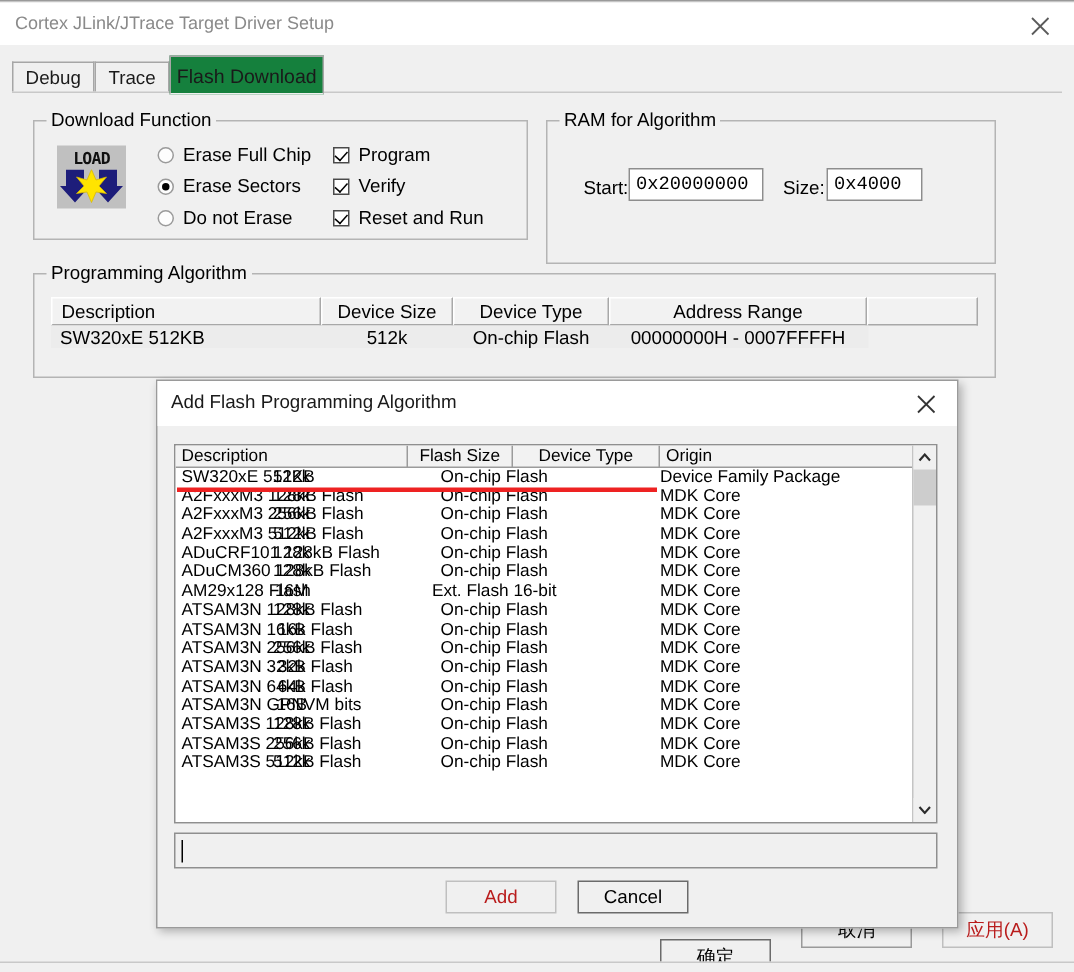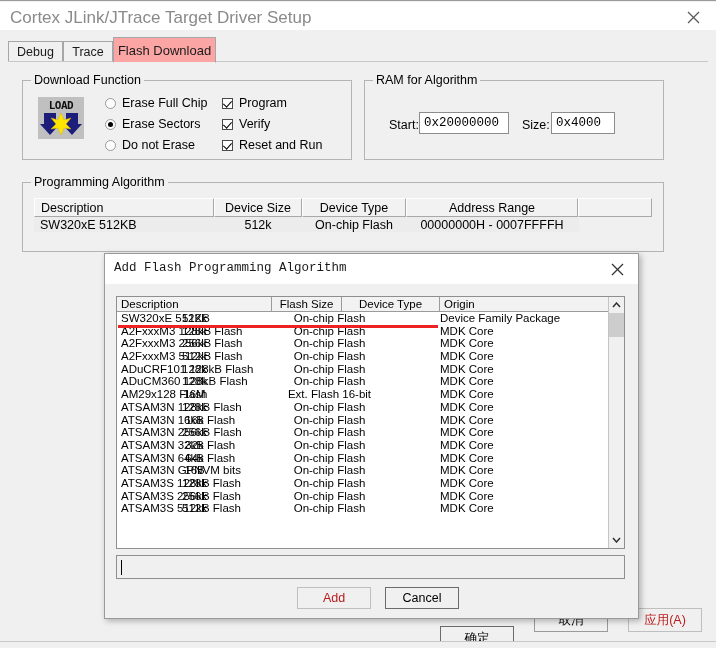--- a/index.html
+++ b/index.html
@@ -19,21 +19,21 @@
     background:#f0f0f0;
     border-top:1px solid #9a9a9a;
     box-sizing:border-box;
   }
   #titlebar{
     position:absolute;left:0;top:1px;width:716px;height:28px;
     background:#ffffff;
   }
   #title-text{
     position:absolute;left:10px;top:6px;
-    font-size:17px;color:#8a8a8a;
+    font-size:12px;color:#8a8a8a;
     white-space:nowrap;
   }
   #close-btn{
     position:absolute;right:0;top:1px;width:45px;height:28px;
     display:flex;align-items:center;justify-content:center;
     cursor:default;
   }
   #close-btn svg{display:block;}
   
   #tabstrip{
@@ -46,21 +46,21 @@
     border-bottom:none;
     box-sizing:border-box;
     display:flex;align-items:center;justify-content:center;
     padding:0 7px;
     font-size:12.5px;
     color:#1a1a1a;
     white-space:nowrap;
   }
   .tab.active{
     top:0;height:26px;
-    background:#fca5a5;
+    background:#15803d;
     border:1px solid #a6a6a6;
     border-bottom:1px solid #f0f0f0;
     font-size:13px;
     z-index:4;
   }
   #tab-underline{
     position:absolute;left:8px;top:60px;width:700px;height:1px;
     background:#c8c8c8;
   }
   #panel-body{
@@ -75,21 +75,21 @@
   }
   .group-title{
     position:absolute;top:-8px;left:8px;
     background:#f0f0f0;
     padding:0 3px;
     font-size:12.5px;
     color:#000;
     white-space:nowrap;
   }
   #grp-download{left:22px;top:79px;width:330px;height:80px;}
-  #grp-ram{left:364px;top:79px;width:300px;height:80px;}
+  #grp-ram{left:364px;top:79px;width:300px;height:96px;}
   #grp-prog{left:22px;top:181px;width:642px;height:70px;}
   
   #load-icon{
     position:absolute;left:38px;top:96px;width:46px;height:42px;
     background:#c0c0c0;
     box-sizing:border-box;
     padding-left:44px;
   }
   #load-icon .load-word{
     position:absolute;left:0;top:0;width:46px;height:16px;
@@ -199,21 +199,20 @@
     position:absolute;left:104px;top:252px;width:535px;height:366px;
     background:#f0f0f0;
     border:1px solid #9a9a9a;
     box-sizing:border-box;
     box-shadow:2px 2px 6px rgba(0,0,0,0.28);
     z-index:20;
   }
   #modal-titlebar{
     position:absolute;left:0;top:0;width:533px;height:30px;
     background:#ffffff;
-    font-family:Liberation Mono, monospace;
   }
   #modal-title-text{
     position:absolute;left:9px;top:7px;
     font-size:12.5px;color:#1a1a1a;white-space:nowrap;
   }
   #modal-close{
     position:absolute;right:0;top:0;width:42px;height:30px;
     display:flex;align-items:center;justify-content:center;cursor:default;
   }
   #modal-list{

